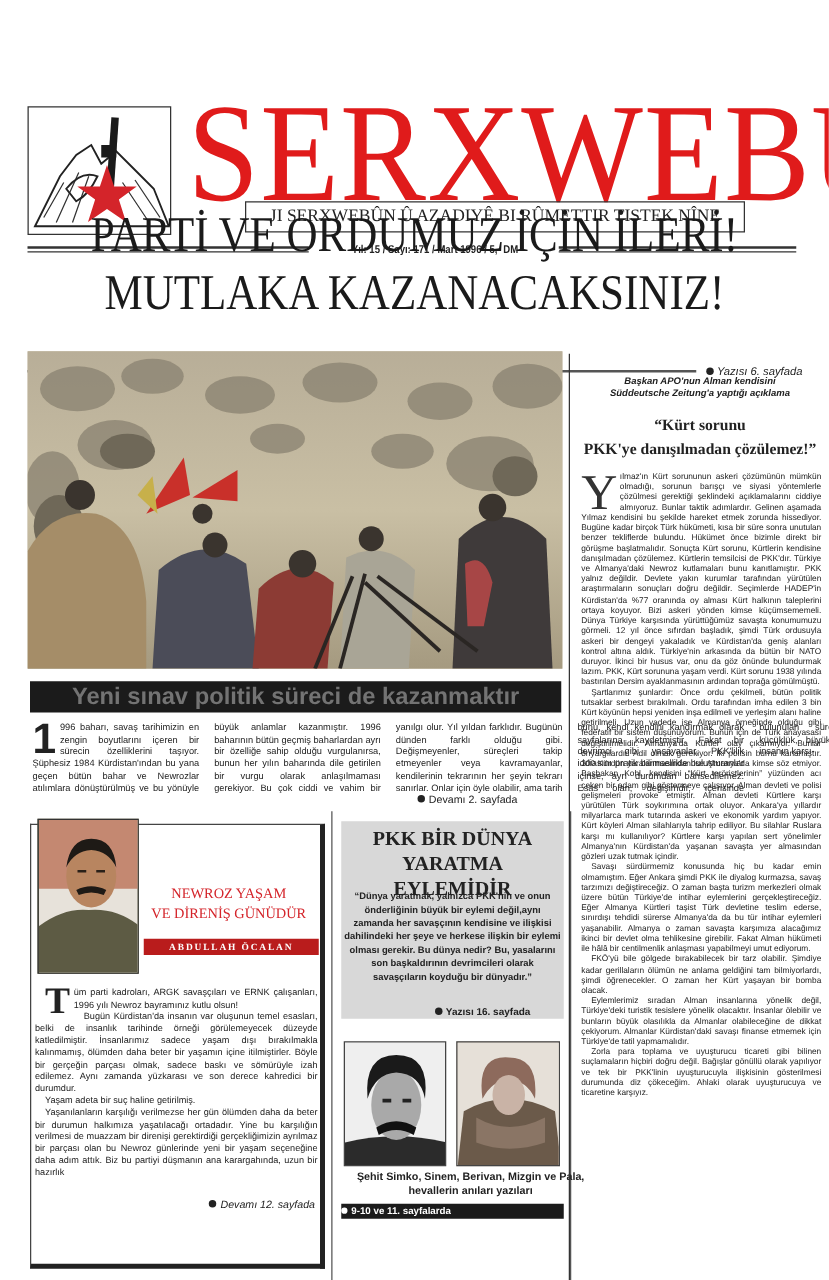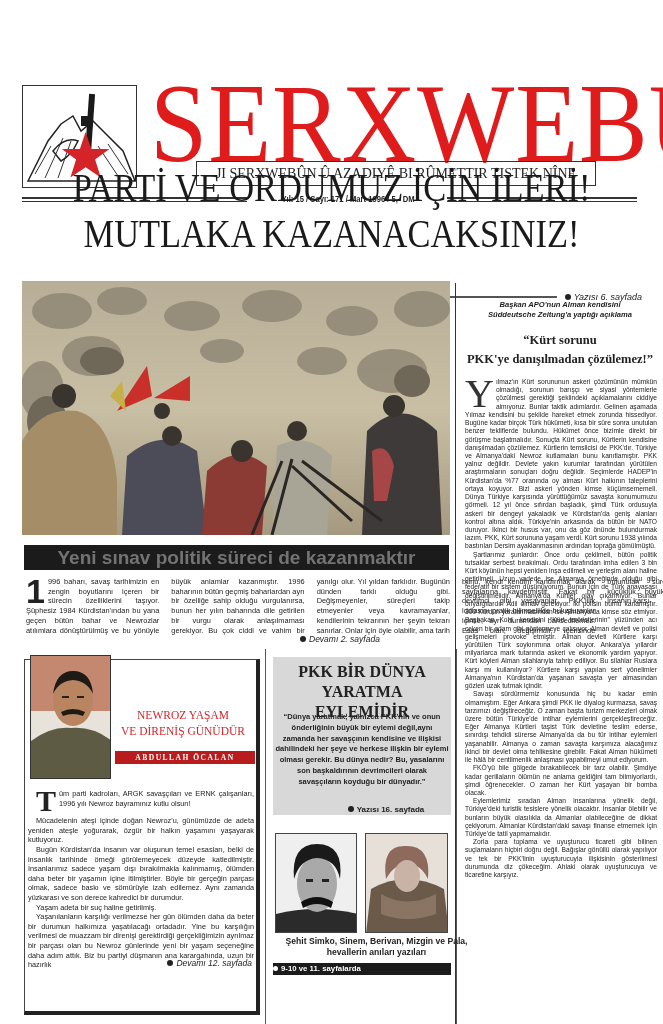--- a/index.html
+++ b/index.html
@@ -29,21 +29,21 @@
 
   
   #main-photo { left: 22px; top: 281px; width: 428px; height: 254px; overflow: hidden; background: #b9ad93; }
 
   
   #lead-banner { left: 24px; top: 545px; width: 425px; height: 25px; background: #1b1b1b; color: #737373; font-weight: bold; font-size: 19px; line-height: 25px; text-align: center; white-space: nowrap; }
 
   
   #lead-body { left: 26px; top: 577px; width: 424px; height: 60px; column-count: 3; column-gap: 12px; font-size: 7.4px; line-height: 9.7px; text-align: justify; color: #222; }
   .drop { float: left; font-weight: bold; font-size: 34px; line-height: 28px; margin: 0 3px 0 0; font-family: "Liberation Sans", sans-serif; }
-  #lead-cont { left: 300px; top: 634px; width: 148px; text-align: left; font-size: 8.5px; font-style: italic; color: #222; }
+  #lead-cont { left: 300px; top: 634px; width: 148px; text-align: center; font-size: 8.5px; color: #222; }
 
   
   #ocalan-box { left: 24px; top: 659px; width: 236px; height: 356px; border: 1px solid #444; border-right: 4px solid #222; border-bottom: 4px solid #222; background: #fff; }
   #ocalan-photo { left: 30px; top: 655px; width: 81px; height: 124px; overflow: hidden; border: 1px solid #333; background: #6b6a4a; }
   #ocalan-title { left: 113px; top: 707px; width: 140px; text-align: center; font-family: "Liberation Serif", serif; font-size: 11.5px; line-height: 16px; color: #d4242a; }
   #ocalan-author { left: 115px; top: 751px; width: 140px; height: 13px; background: #b91c1c; color: #fff; font-family: "Liberation Serif", serif; font-size: 7.5px; line-height: 13px; text-align: center; letter-spacing: 1.5px; font-weight: bold; }
   #ocalan-body { left: 28px; top: 789px; width: 226px; font-size: 7.3px; line-height: 9.6px; text-align: justify; color: #222; }
   #ocalan-body p { text-indent: 8px; }
   #ocalan-body p.first { text-indent: 0; }
   #ocalan-cont { left: 120px; top: 958px; width: 132px; text-align: right; font-size: 8.5px; font-style: italic; color: #222; }
@@ -170,21 +170,20 @@
       <rect x="46" y="40" width="7" height="2" fill="#2a2018"></rect>
   </svg>
 </div>
 <div id="ocalan-title" class="abs">
   <div>NEWROZ YAŞAM</div>
   <div>VE DİRENİŞ GÜNÜDÜR</div>
 </div>
 <div id="ocalan-author" class="abs">ABDULLAH ÖCALAN</div>
 <div id="ocalan-body" class="abs">
   <p class="first"><span class="drop" style="font-family:'Liberation Serif',serif;font-size:30px;line-height:24px;margin-left:8px;">T</span><span>üm parti kadroları, ARGK savaşçıları ve ERNK çalışanları, 1996 yılı Newroz bayramınız kutlu olsun!</span></p>
-  <p style="margin-top:8px">Mücadelenin ateşi içinde doğan Newroz'u, günümüzde de adeta yeniden ateşle yoğurarak, özgür bir halkın yaşamını yaşayarak kutluyoruz.</p>
   <p>Bugün Kürdistan'da insanın var oluşunun temel esasları, belki de insanlık tarihinde örneği görülemeyecek düzeyde katledilmiştir. İnsanlarımız sadece yaşam dışı bırakılmakla kalınmamış, ölümden daha beter bir yaşamın içine itilmiştirler. Böyle bir gerçeğin parçası olmak, sadece baskı ve sömürüyle izah edilemez. Aynı zamanda yüzkarası ve son derece kahredici bir durumdur.</p>
   <p>Yaşam adeta bir suç haline getirilmiş.</p>
   <p>Yaşanılanların karşılığı verilmezse her gün ölümden daha da beter bir durumun halkımıza yaşatılacağı ortadadır. Yine bu karşılığın verilmesi de muazzam bir direnişi gerektirdiği gerçekliğimizin ayrılmaz bir parçası olan bu Newroz günlerinde yeni bir yaşam seçeneğine daha adım attık. Biz bu partiyi düşmanın ana karargahında, uzun bir hazırlık</p>
 </div>
 <div id="ocalan-cont" class="abs"><span class="dot"></span><span>Devamı 12. sayfada</span></div>
 
 <div id="pkk-frame" class="abs"></div>
 <div id="pkk-box" class="abs"></div>
 <div id="pkk-title" class="abs">
   <div>PKK BİR DÜNYA</div>

